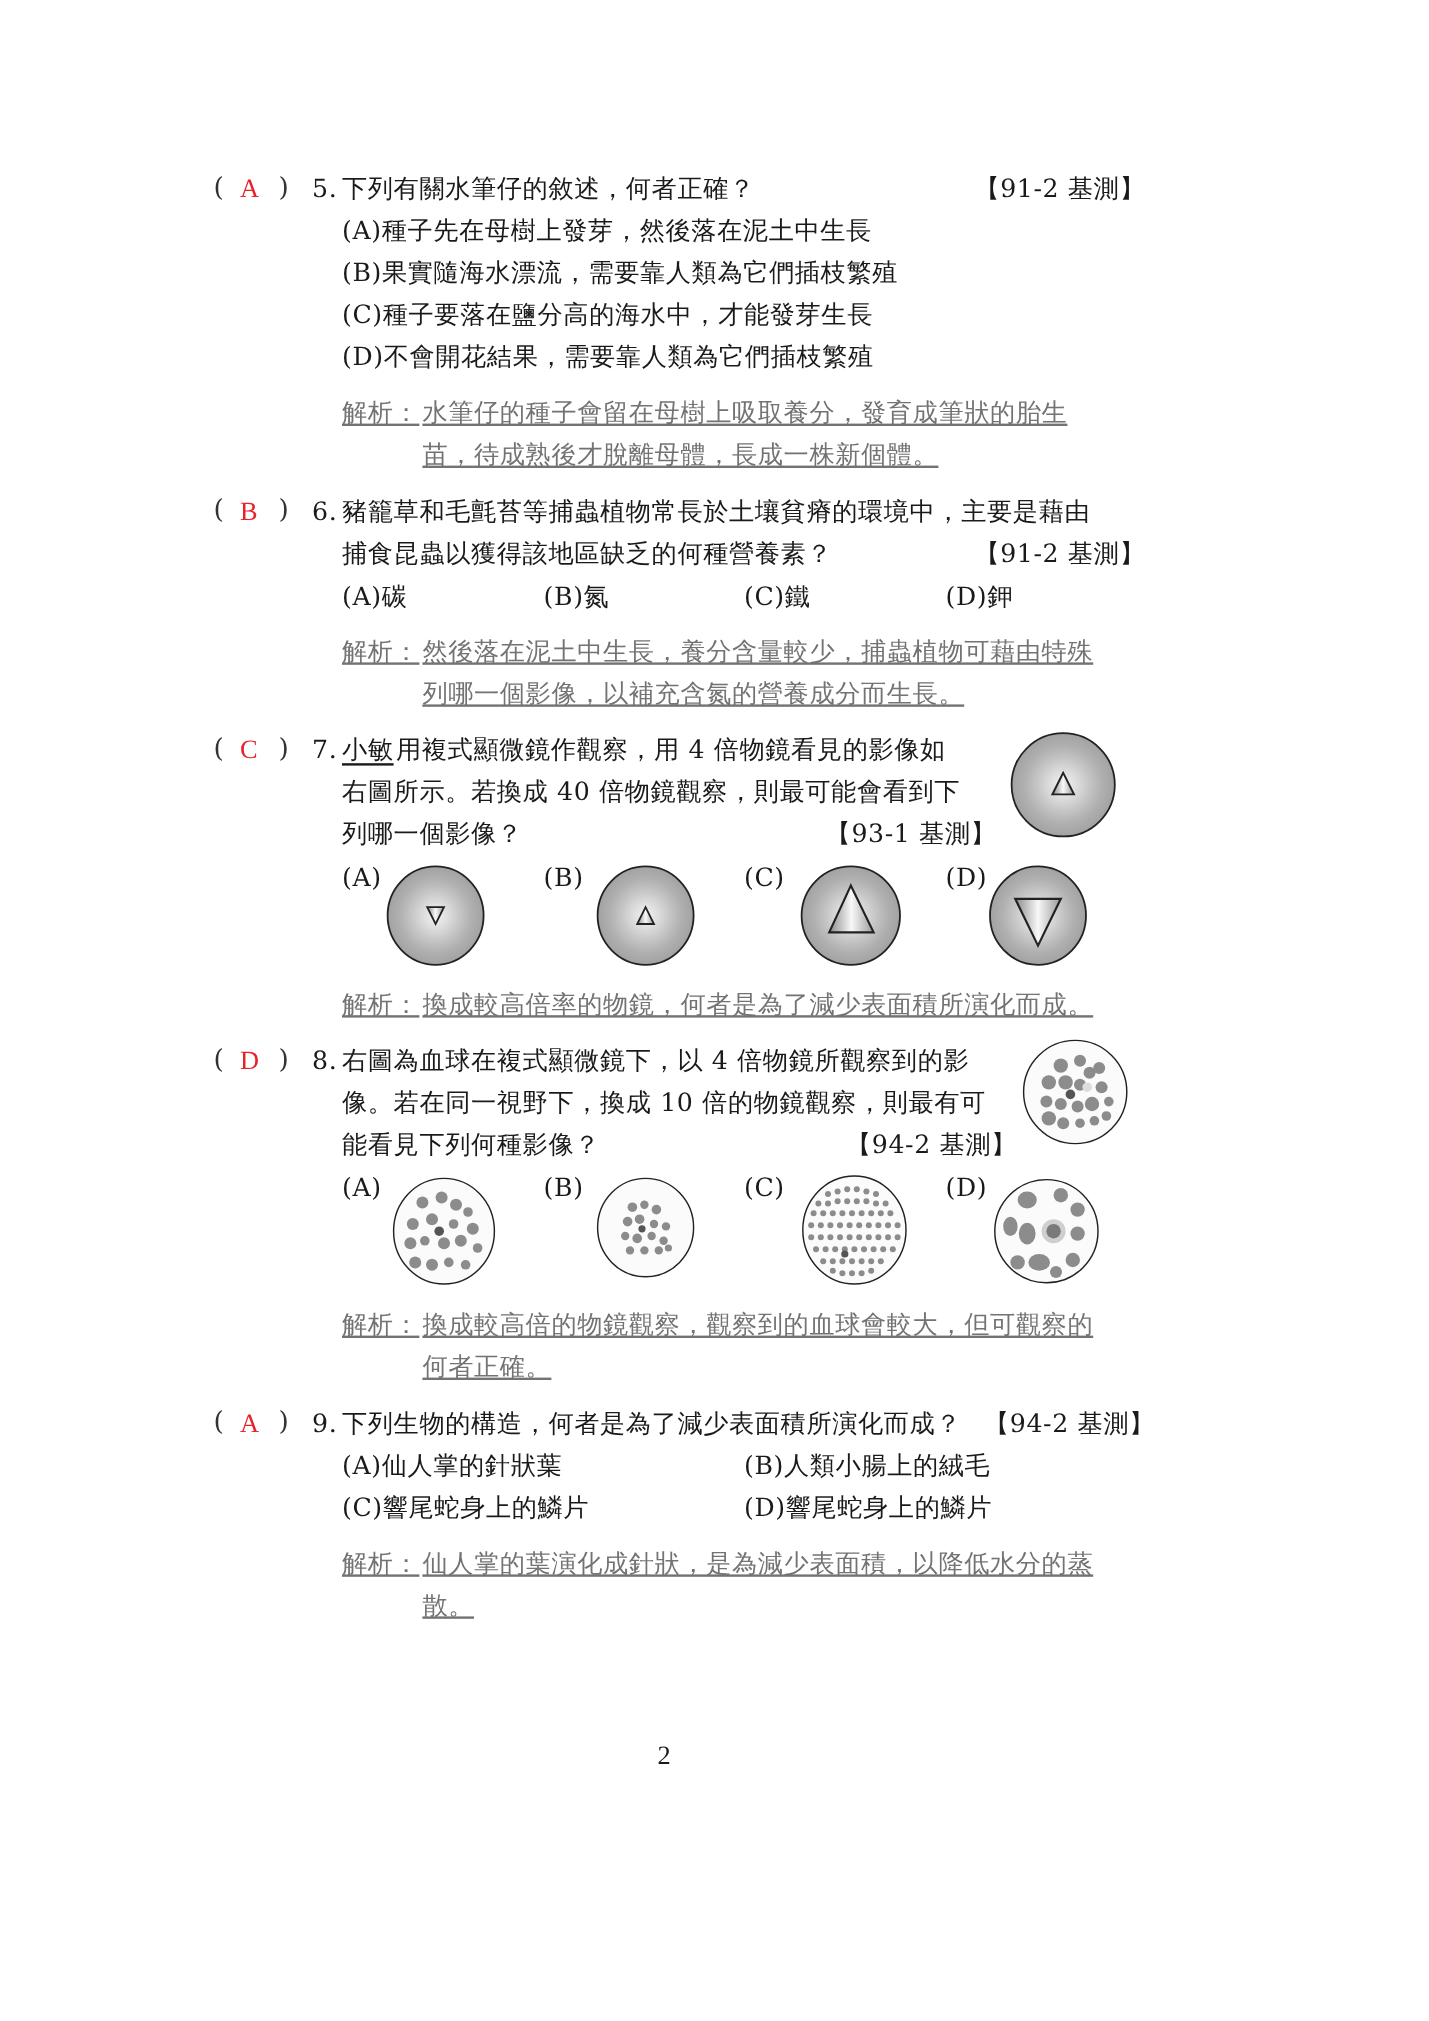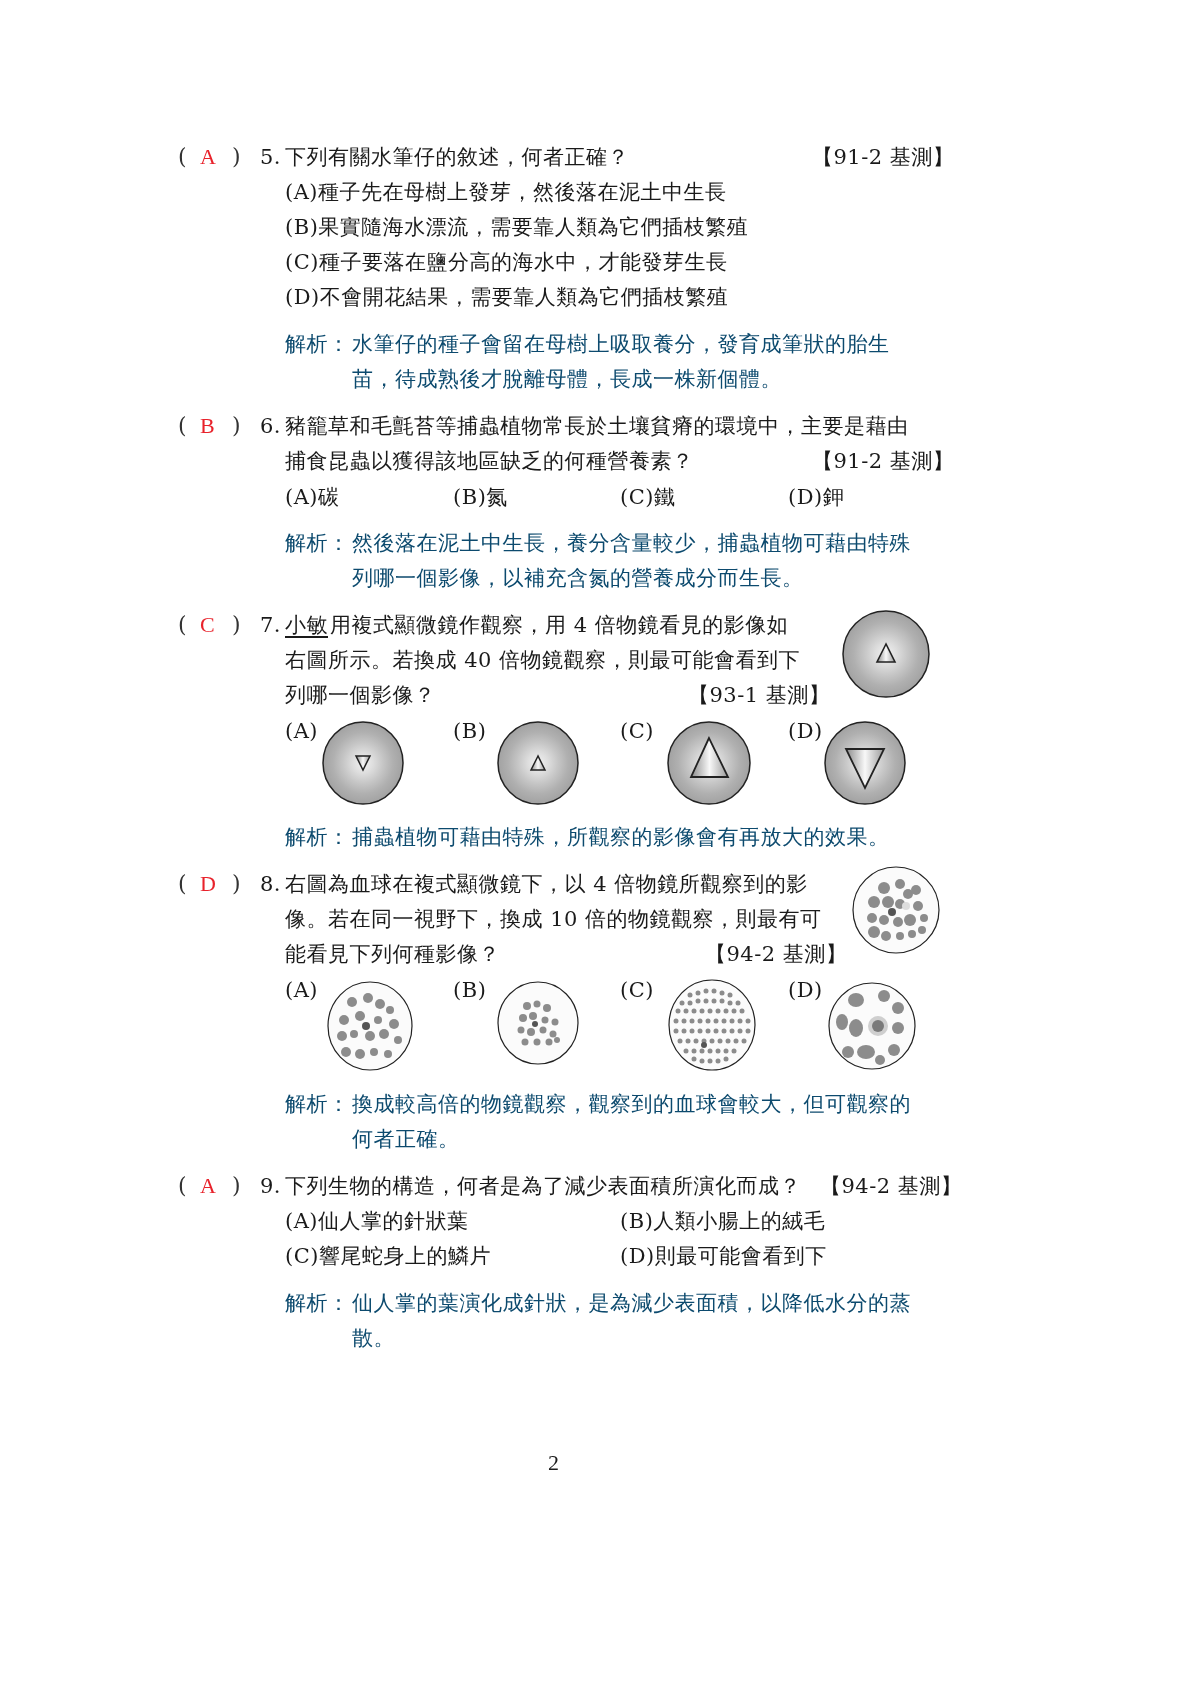--- a/index.html
+++ b/index.html
@@ -3,21 +3,21 @@
 <meta charset="utf-8">
 <style>
   html, body { margin: 0; padding: 0; background: #ffffff; }
   body {
     width: 1191px; height: 1684px; position: relative; overflow: hidden;
     font-family: "DejaVu Serif", "Liberation Serif", serif;
     color: #1a1a1a;
   }
   .abs { position: absolute; white-space: nowrap; }
   .txt { font-size: 21px; line-height: 26px; letter-spacing: 0.5px; }
-  .red { color: #0c4a6e; }
+  .red { color: #737373; text-decoration: underline; }
   .paren { font-size: 22px; color: #333; }
   .ans { font-size: 22px; color: #e8222b; font-family: "Liberation Serif", serif; }
   .src { font-size: 21px; }
   .underline { text-decoration: underline; text-underline-offset: 4px; }
   svg { position: absolute; overflow: visible; }
   .page-num { font-size: 22px; font-family: "Liberation Serif", serif; }
 </style>
 </head>
 <body>
 
@@ -103,21 +103,21 @@
   <svg style="left:667px;top:722px" width="86" height="84">
     <ellipse cx="42" cy="41" rx="41" ry="41" fill="url(#scope)" stroke="#222" stroke-width="1.5"></ellipse>
     <polygon points="42,16 24,55 61,55" fill="url(#tri)" stroke="#222" stroke-width="1.8"></polygon>
   </svg>
   <svg style="left:824px;top:722px" width="84" height="84">
     <ellipse cx="41" cy="41" rx="40" ry="41" fill="url(#scope)" stroke="#222" stroke-width="1.5"></ellipse>
     <polygon points="22,27 60,27 41,66" fill="url(#tri)" stroke="#222" stroke-width="1.8"></polygon>
   </svg>
 
   <span class="abs txt red" style="left:285px;top:824px">解析：</span>
-  <span class="abs txt red" style="left:352px;top:824px">捕蟲植物可藉由特殊，所觀察的影像會有再放大的效果。</span>
+  <span class="abs txt red" style="left:352px;top:824px">換成較高倍率的物鏡，何者是為了減少表面積所演化而成。</span>
 </div>
 
 <div>
   <span class="abs paren" style="left:178px;top:871px">(</span>
   <span class="abs ans" style="left:200px;top:871px">D</span>
   <span class="abs paren" style="left:232px;top:871px">)</span>
   <span class="abs txt" style="left:260px;top:871px">8.</span>
   <span class="abs txt" style="left:285px;top:871px">右圖為血球在複式顯微鏡下，以 4 倍物鏡所觀察到的影</span>
   <span class="abs txt" style="left:285px;top:906px">像。若在同一視野下，換成 10 倍的物鏡觀察，則最有可</span>
   <span class="abs txt" style="left:285px;top:941px">能看見下列何種影像？</span>
@@ -294,19 +294,19 @@
 <div>
   <span class="abs paren" style="left:178px;top:1173px">(</span>
   <span class="abs ans" style="left:200px;top:1173px">A</span>
   <span class="abs paren" style="left:232px;top:1173px">)</span>
   <span class="abs txt" style="left:260px;top:1173px">9.</span>
   <span class="abs txt" style="left:285px;top:1173px">下列生物的構造，何者是為了減少表面積所演化而成？</span>
   <span class="abs txt src" style="left:820px;top:1173px">【94-2 基測】</span>
   <span class="abs txt" style="left:285px;top:1208px">(A)仙人掌的針狀葉</span>
   <span class="abs txt" style="left:620px;top:1208px">(B)人類小腸上的絨毛</span>
   <span class="abs txt" style="left:285px;top:1243px">(C)響尾蛇身上的鱗片</span>
-  <span class="abs txt" style="left:620px;top:1243px">(D)則最可能會看到下</span>
+  <span class="abs txt" style="left:620px;top:1243px">(D)響尾蛇身上的鱗片</span>
   <span class="abs txt red" style="left:285px;top:1290px">解析：</span>
   <span class="abs txt red" style="left:352px;top:1290px">仙人掌的葉演化成針狀，是為減少表面積，以降低水分的蒸</span>
   <span class="abs txt red" style="left:352px;top:1325px">散。</span>
 </div>
 
 <span class="abs page-num" style="left:548px;top:1450px">2</span>
 
 </body></html>

